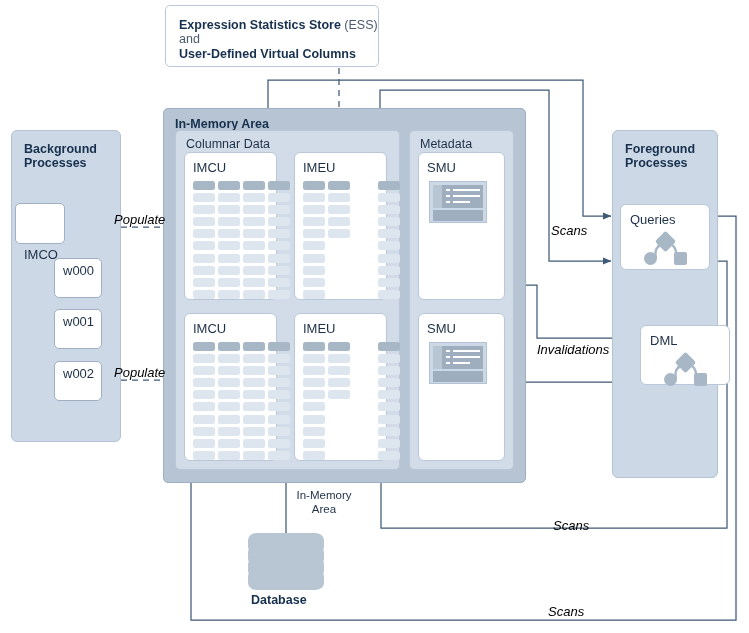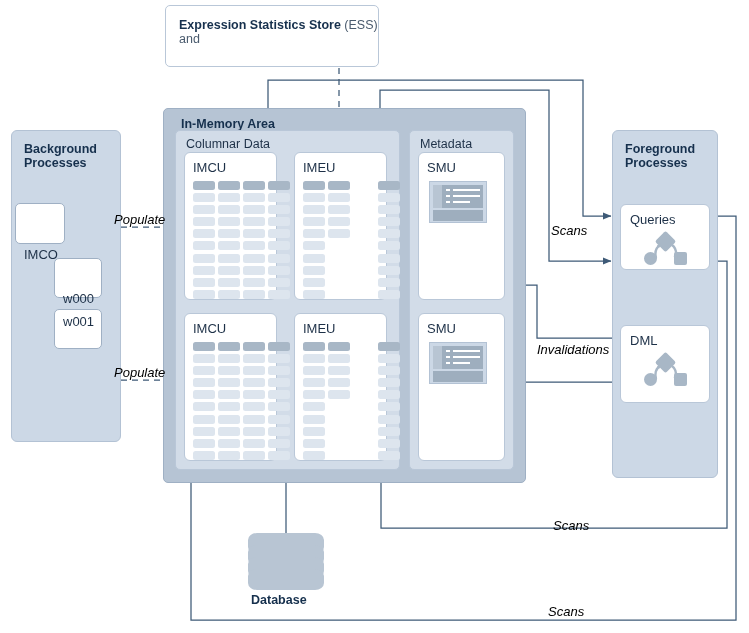--- a/index.html
+++ b/index.html
@@ -100,40 +100,44 @@
 
       <path d="M286,533 L286,473" marker-end="url(#arr)"></path>
     </g>
   </svg>
 
   <div class="abs essbox" style="left:165px;top:5px;width:214px;height:62px;">
     <div class="lbl" style="left:13px;top:9px;">
       <span class="t-ess-b">Expression Statistics Store</span><span class="t-ess-n"> (ESS)</span>
     </div>
     <div class="lbl t-ess-n" style="left:13px;top:26px;">and</div>
+    <div class="lbl t-ess-b" style="left:13px;top:41px;">User-Defined Virtual Columns</div>
   </div>
 
   <div class="abs panel-side" style="left:11px;top:130px;width:110px;height:312px;">
     <div class="lbl t-panel-title" style="left:12px;top:11px;">Background</div>
     <div class="lbl t-panel-title" style="left:12px;top:25px;">Processes</div>
   </div>
 
   <div class="abs wbox-sm" style="left:15px;top:203px;width:50px;height:41px;">
     <div class="lbl t-box" style="left:8px;top:9px;margin-top:34px;">IMCO</div>
   </div>
 
   <div class="abs wbox-sm" style="left:54px;top:258px;width:48px;height:40px;">
-    <div class="lbl t-box" style="left:8px;top:4px;margin-top:28px;">w000</div>
+    <div class="lbl t-box" style="left:8px;top:4px;">w000</div>
   </div>
   <div class="abs wbox-sm" style="left:54px;top:309px;width:48px;height:40px;">
     <div class="lbl t-box" style="left:8px;top:4px;">w001</div>
   </div>
+  <div class="abs wbox-sm" style="left:54px;top:361px;width:48px;height:40px;">
+    <div class="lbl t-box" style="left:8px;top:4px;">w002</div>
+  </div>
 
   <div class="abs panel-outer" style="left:163px;top:108px;width:363px;height:375px;">
-    <div class="lbl t-panel-title" style="left:11px;top:8px;margin-left:6px;">In-Memory Area</div>
+    <div class="lbl t-panel-title" style="left:11px;top:8px;">In-Memory Area</div>
   </div>
 
   <div class="abs panel-inner" style="left:175px;top:130px;width:225px;height:340px;">
     <div class="lbl t-section" style="left:10px;top:6px;">Columnar Data</div>
   </div>
 
   <div class="abs panel-inner" style="left:409px;top:130px;width:105px;height:340px;">
     <div class="lbl t-section" style="left:10px;top:6px;">Metadata</div>
   </div>
 
@@ -364,21 +368,21 @@
         <div class="pg-sq"></div>
       <svg width="46" height="32" style="position:absolute;left:0;top:0;overflow:visible;">
         <path d="M13,24 C11,16 14,13 17,11" fill="none" stroke="#a8b7c6" stroke-width="2.4"></path>
         <path d="M17.5,10.5 l-3.6,0.6 l2.2,2.9 z" fill="#a8b7c6"></path>
         <path d="M29,11 C32,13 34,16 33,24" fill="none" stroke="#a8b7c6" stroke-width="2.4"></path>
         <path d="M33,24.5 l-2.6,-2.6 l4.4,-0.8 z" fill="#a8b7c6"></path>
       </svg>
     </div>
   </div>
 
-  <div class="abs whitebox" style="left:620px;top:325px;width:90px;height:78px;">
+  <div class="abs whitebox" style="left:640px;top:325px;width:90px;height:60px;">
     <div class="lbl t-box" style="left:9px;top:7px;">DML</div>
     <div class="pglyph" style="left:22px;top:29px;">
       <div class="pg-dia"></div>
         <div class="pg-cir"></div>
         <div class="pg-sq"></div>
       <svg width="46" height="32" style="position:absolute;left:0;top:0;overflow:visible;">
         <path d="M13,24 C11,16 14,13 17,11" fill="none" stroke="#a8b7c6" stroke-width="2.4"></path>
         <path d="M17.5,10.5 l-3.6,0.6 l2.2,2.9 z" fill="#a8b7c6"></path>
         <path d="M29,11 C32,13 34,16 33,24" fill="none" stroke="#a8b7c6" stroke-width="2.4"></path>
         <path d="M33,24.5 l-2.6,-2.6 l4.4,-0.8 z" fill="#a8b7c6"></path>
@@ -386,20 +390,24 @@
     </div>
   </div>
 
   <div class="abs" style="left:248px;top:533px;width:76px;height:57px;">
     <div class="db-seg" style="top:0;"></div>
     <div class="db-seg" style="top:12px;"></div>
     <div class="db-seg" style="top:24px;"></div>
     <div class="db-seg" style="top:36px;"></div>
   </div>
   <div class="lbl t-db" style="left:251px;top:593px;">Database</div>
+  <div class="abs t-imarea" style="left:288px;top:489px;width:72px;">
+    <div>In-Memory</div>
+    <div>Area</div>
+  </div>
 
   <div class="lbl t-conn" style="left:114px;top:212px;">Populate</div>
   <div class="lbl t-conn" style="left:114px;top:365px;">Populate</div>
   <div class="lbl t-conn" style="left:551px;top:223px;">Scans</div>
   <div class="lbl t-conn" style="left:537px;top:342px;">Invalidations</div>
   <div class="lbl t-conn" style="left:553px;top:518px;">Scans</div>
   <div class="lbl t-conn" style="left:548px;top:604px;">Scans</div>
 
 </div>
 

